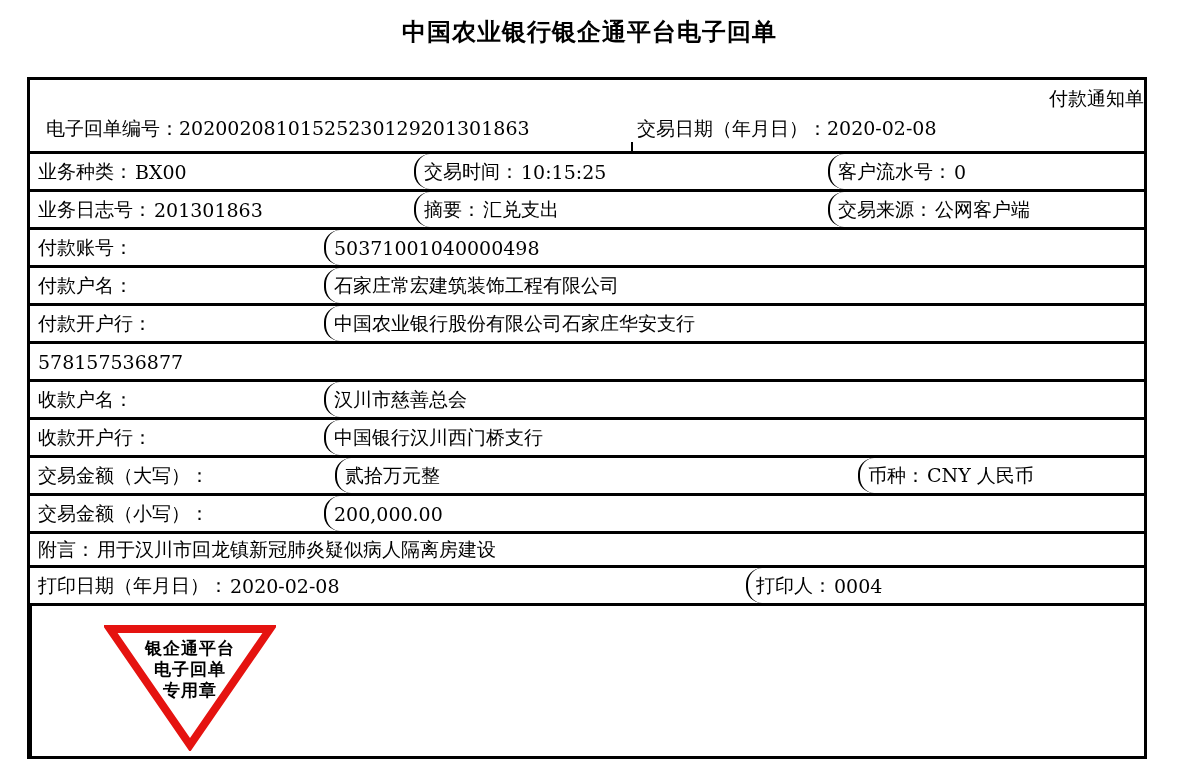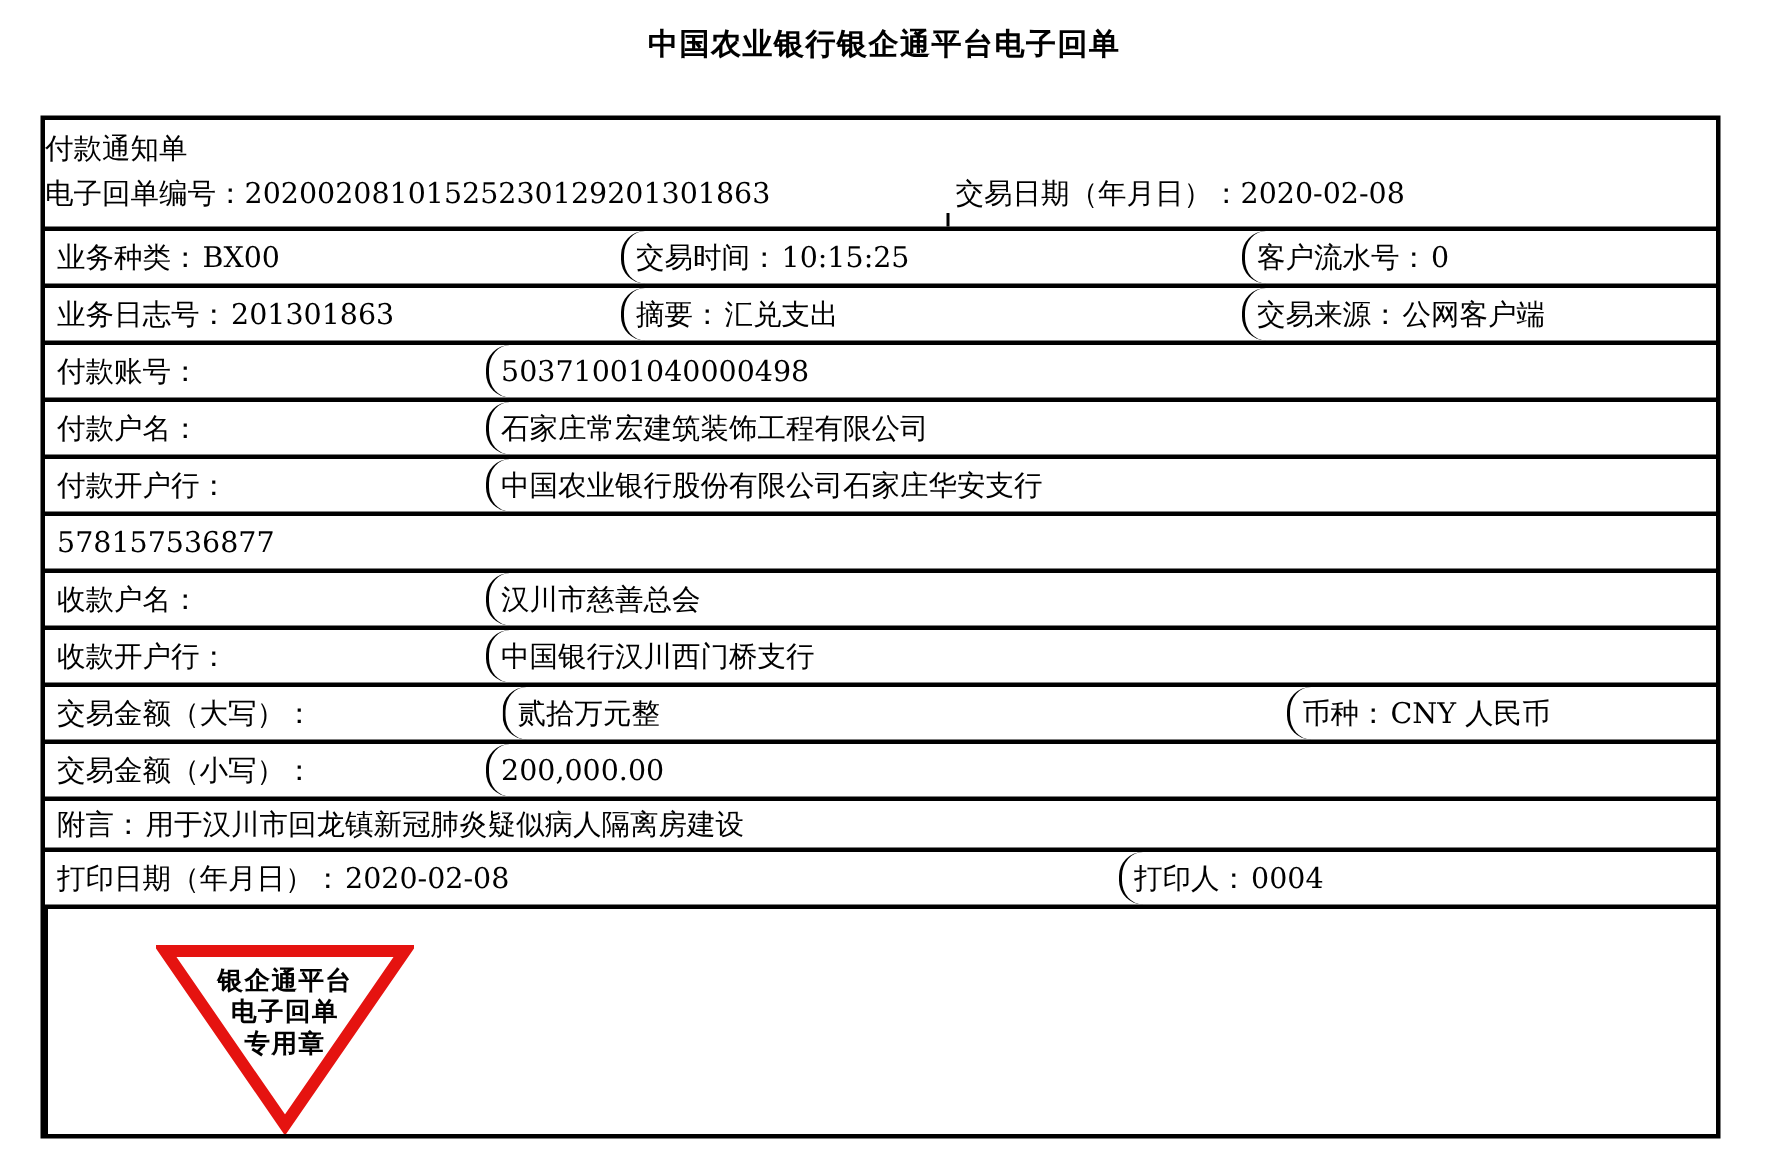--- a/index.html
+++ b/index.html
@@ -7,42 +7,42 @@
     width: 1179px; height: 772px;
     background: #ffffff;
     font-family: "DejaVu Serif", "Liberation Serif", serif;
     color: #000000;
     overflow: hidden;
   }
   .page-title {
     position: absolute;
     left: 0; top: 16px; width: 1179px;
     text-align: center;
-    font-size: 20px;
+    font-size: 24px;
     font-weight: bold;
     letter-spacing: 1px;
   }
   .receipt {
     position: absolute;
     left: 27px; top: 77px;
     width: 1120px;
     border: 3px solid #000;
     background: #fff;
   }
   .sec-top { position: relative; height: 71px; }
   .form-title-line {
-    text-align: left;
+    text-align: right;
     padding-top: 6px;
     font-size: 19px;
     height: 30px;
   }
   .receipt-no-line {
     position: relative;
     margin-top: 6px;
-    padding-left: 0;
+    padding-left: 16px;
     font-size: 19px;
   }
   .trade-date-group { position: absolute; left: 607px; top: 0; white-space: nowrap; }
   .tick {
     position: absolute;
     left: 601px; bottom: 0;
     width: 2px; height: 9px;
     background: #000;
   }
   .row {
@@ -67,21 +67,21 @@
     border-radius: 16px;
   }
   .cell + .cell { border-left: 2px solid #000; }
   .cell .v { margin-left: 2px; }
   .cell-top {
     align-items: flex-start;
     padding-top: 6px;
   }
   .stamp-cell {
     display: flex;
-    align-items: flex-end;
+    align-items: center;
     padding: 0;
     border-left: 2px solid #000;
   }
   .stamp { display: block; margin: 12px 0 0 72px; }
   .stamp text {
     font-size: 17px;
     font-weight: bold;
     font-family: "DejaVu Serif", "Liberation Serif", serif;
     letter-spacing: 1px;
   }

